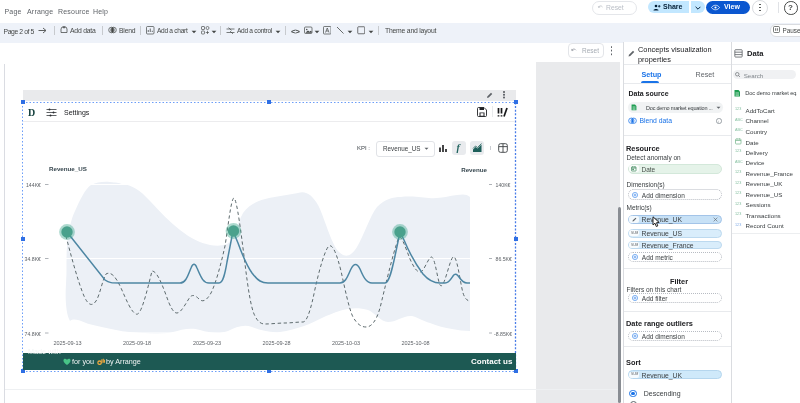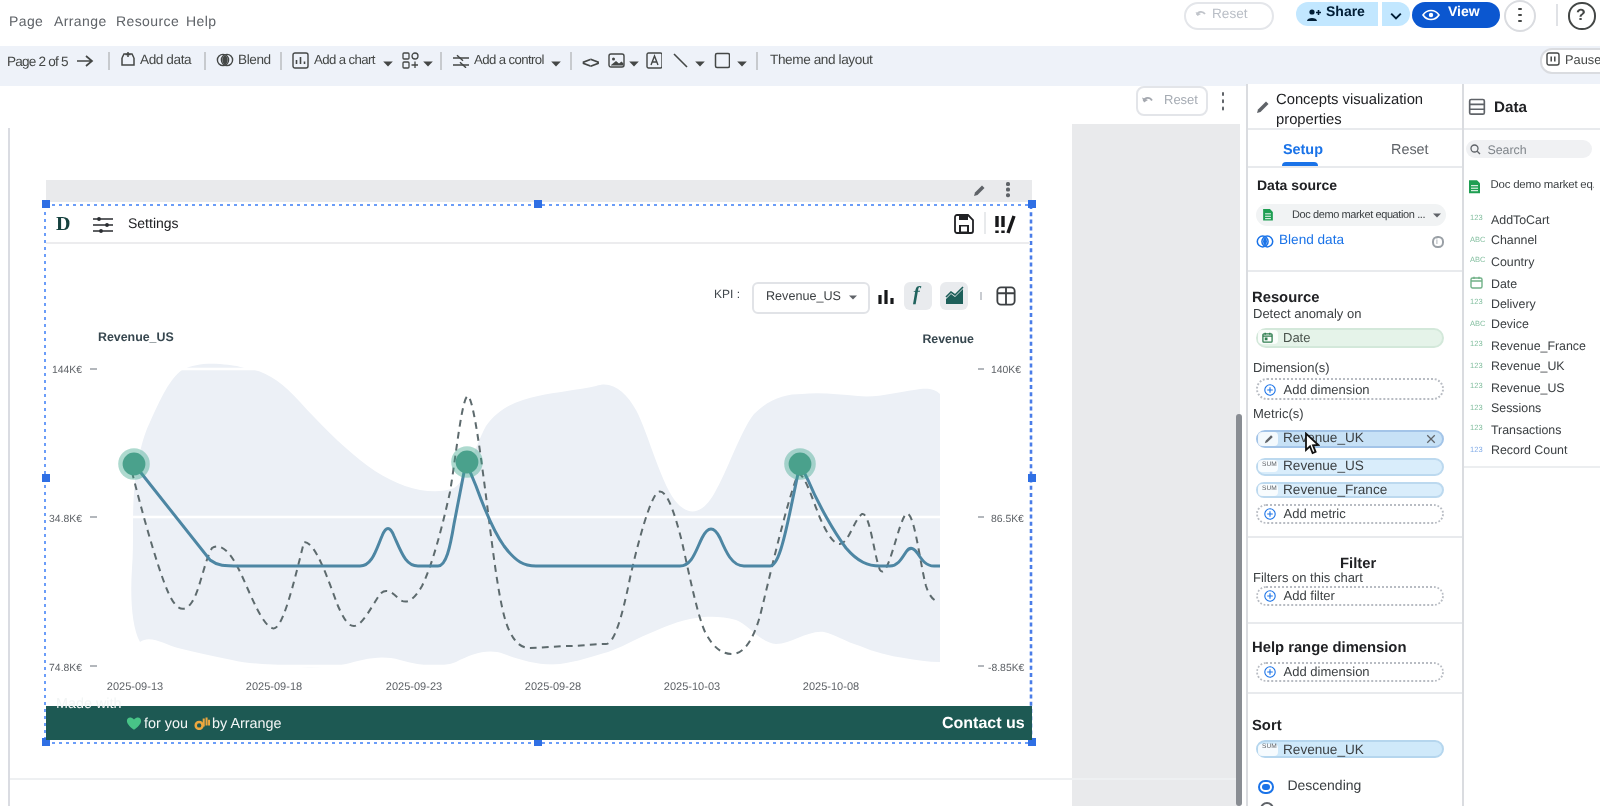--- a/index.html
+++ b/index.html
@@ -386,21 +386,21 @@
   <div class="abs" style="left:626px;top:276.5px;font-size:7.4px;font-weight:bold;color:#202124;margin-left:44px;">Filter</div>
   <div class="abs" style="left:626.5px;top:286px;font-size:6.5px;color:#3c4043;">Filters on this chart</div>
   <div class="abs" style="left:627.8px;top:292.5px;width:94.7px;height:10.5px;border:1px dotted #b8bcc3;border-radius:6px;box-sizing:border-box;"></div>
   <svg class="abs" style="left:632px;top:295px;" width="6" height="6" viewBox="0 0 12 12">
       <circle cx="6" cy="6" r="5.2" fill="none" stroke="#1a73e8" stroke-width="1.1"></circle>
       <path d="M6 3.2 V8.8 M3.2 6 H8.8" stroke="#1a73e8" stroke-width="1.1"></path>
     </svg>
   <div class="abs" style="left:641.8px;top:295px;font-size:6.5px;color:#3c4043;">Add filter</div>
 
   <div class="abs" style="left:623.5px;top:310.5px;width:107px;height:1px;background:#e8eaed;"></div>
-  <div class="abs" style="left:626px;top:318.5px;font-size:7.4px;font-weight:bold;color:#202124;">Help range dimension</div>
+  <div class="abs" style="left:626px;top:318.5px;font-size:7.4px;font-weight:bold;color:#202124;">Date range outliers</div>
   <div class="abs" style="left:627.8px;top:330.7px;width:94.7px;height:10.5px;border:1px dotted #b8bcc3;border-radius:6px;box-sizing:border-box;"></div>
   <svg class="abs" style="left:632px;top:333.2px;" width="6" height="6" viewBox="0 0 12 12">
       <circle cx="6" cy="6" r="5.2" fill="none" stroke="#1a73e8" stroke-width="1.1"></circle>
       <path d="M6 3.2 V8.8 M3.2 6 H8.8" stroke="#1a73e8" stroke-width="1.1"></path>
     </svg>
   <div class="abs" style="left:641.8px;top:333.2px;font-size:6.5px;color:#3c4043;">Add dimension</div>
 
   <div class="abs" style="left:623.5px;top:346px;width:107px;height:1px;background:#e8eaed;"></div>
   <div class="abs" style="left:626px;top:357.5px;font-size:7.4px;font-weight:bold;color:#202124;">Sort</div>
   <div class="abs" style="left:627.8px;top:370.3px;width:94.7px;height:8.5px;background:#cfe9fa;border:1px solid #b5d6ee;border-radius:4.5px;box-sizing:border-box;"></div>

